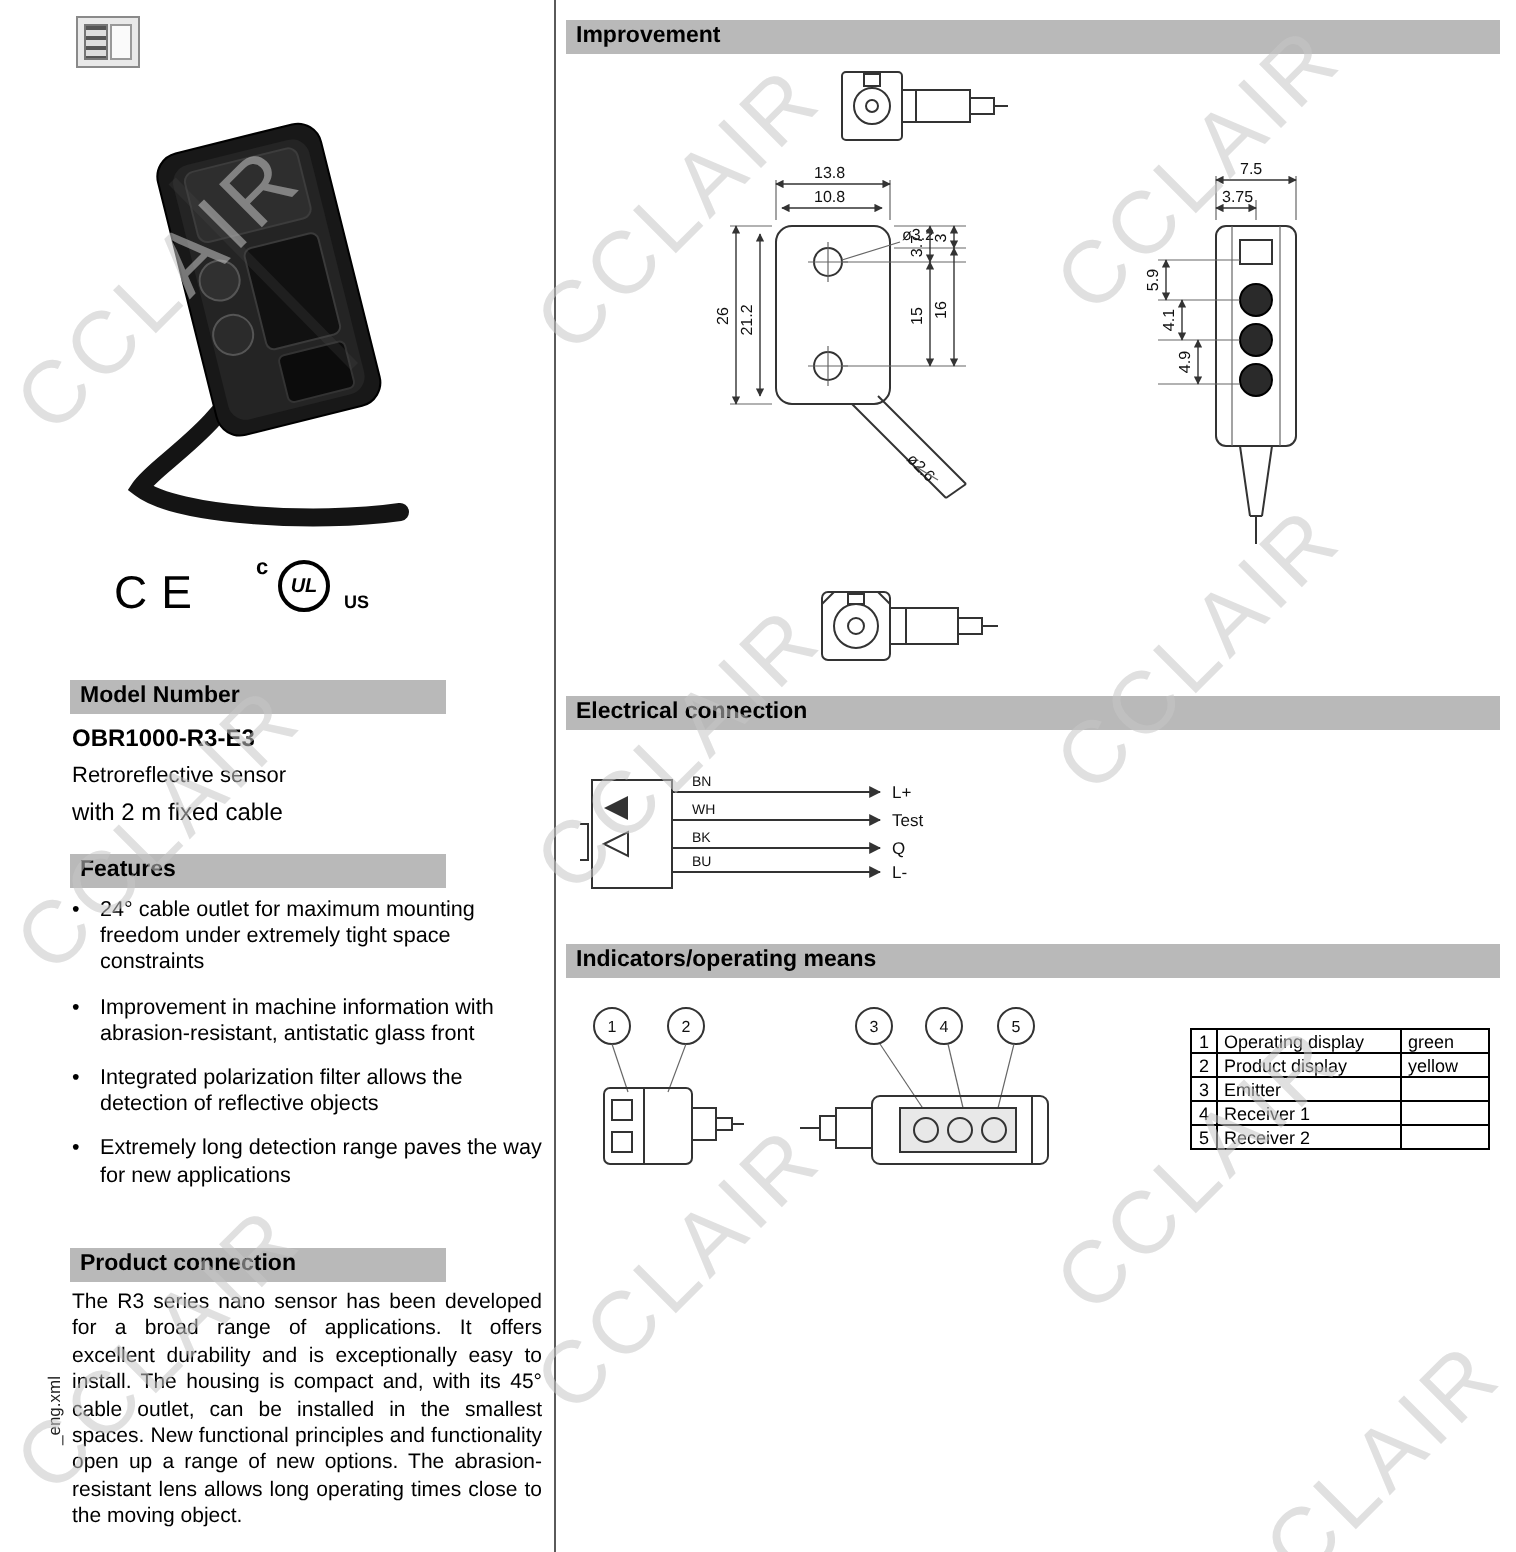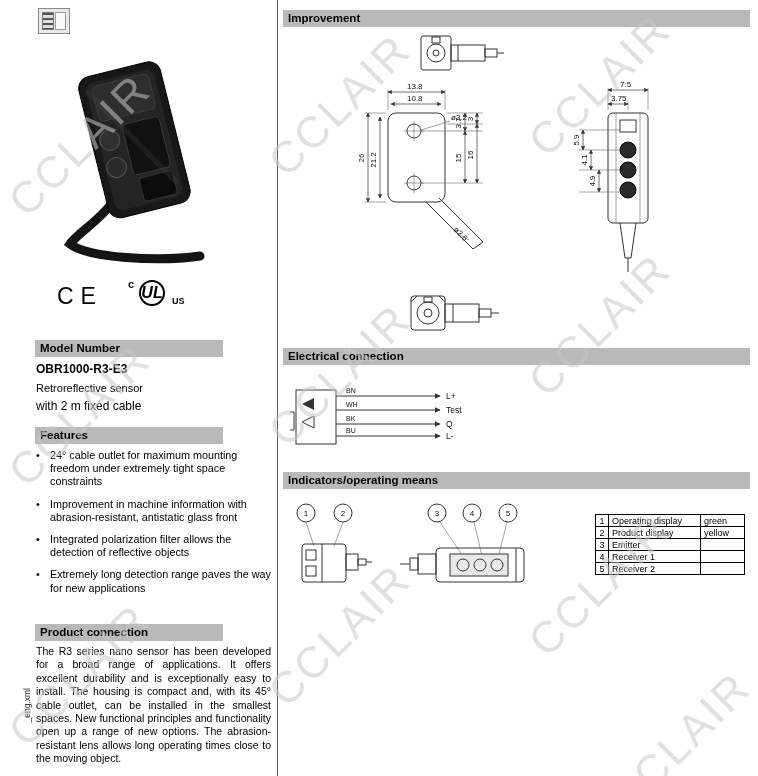--- a/index.html
+++ b/index.html
@@ -41,21 +41,21 @@
   .feat { display:flex; margin-bottom:9px; }
   .feat .b { width:14px; flex:none; }
 
   .prod-text { left:36px; top:645px; width:235px; font-size:10.5px; line-height:13.4px; text-align:justify; }
 
   .ce-mark { left:57px; top:283px; font-size:23px; letter-spacing:7px; font-weight:500; }
   .ul-mark { left:128px; top:278px; width:66px; height:38px; }
   .ul-c { position:absolute; left:0; top:0; font-size:11px; font-weight:bold; }
   .ul-circle { position:absolute; left:11px; top:2px; width:26px; height:26px; border:2px solid #000;
     border-radius:50%; display:flex; align-items:center; justify-content:center;
-    font-style:italic; font-weight:bold; font-size:16px; }
+    font-style:italic; font-weight:bold; font-size:10px; }
   .ul-us { position:absolute; left:44px; top:18px; font-size:9px; font-weight:bold; }
 
   .vfile { left:22px; top:688px; font-size:8.5px; color:#222;
     writing-mode:vertical-rl; transform:rotate(180deg); }
 
   svg { position:absolute; z-index:3; }
   svg .ln { stroke:#333; stroke-width:1; fill:none; }
   svg .thin { stroke:#666; stroke-width:.6; fill:none; }
   svg .dimln { stroke:#333; stroke-width:.7; fill:none; }
   svg text { font-family:"Liberation Sans", sans-serif; fill:#111; }

